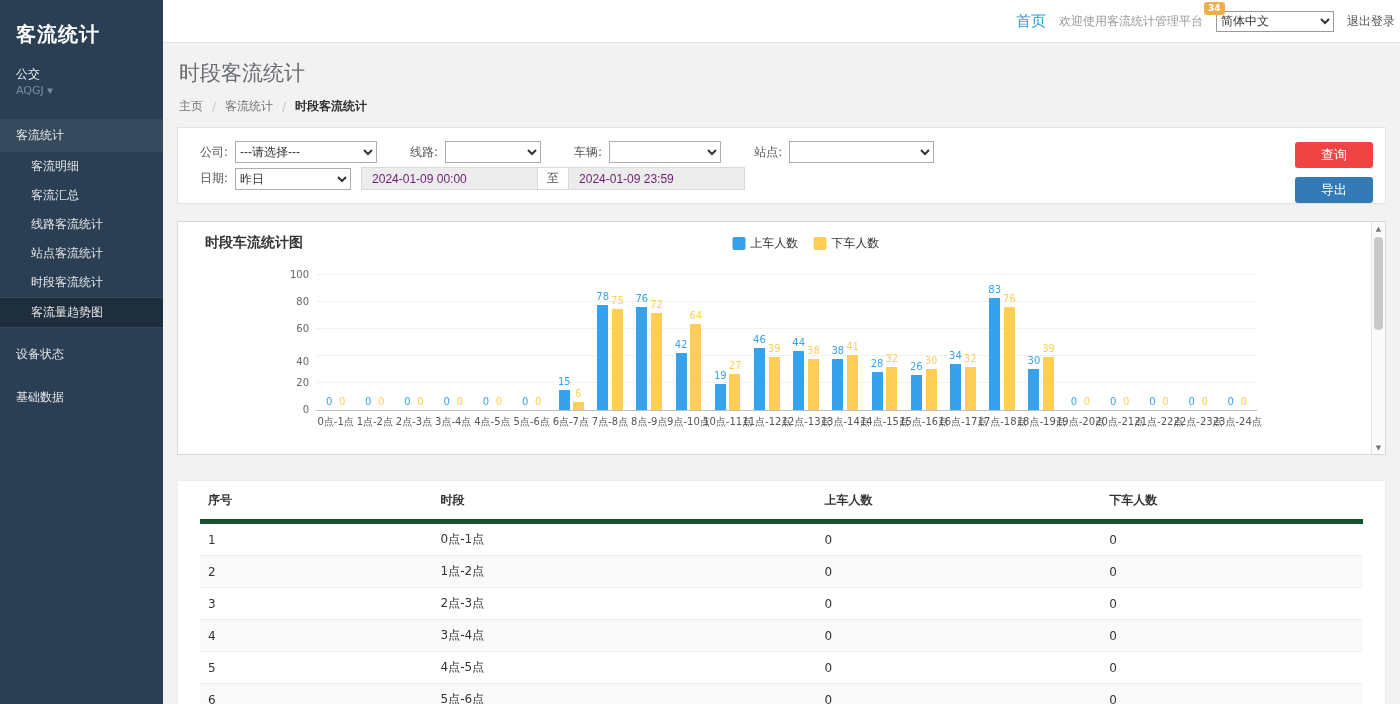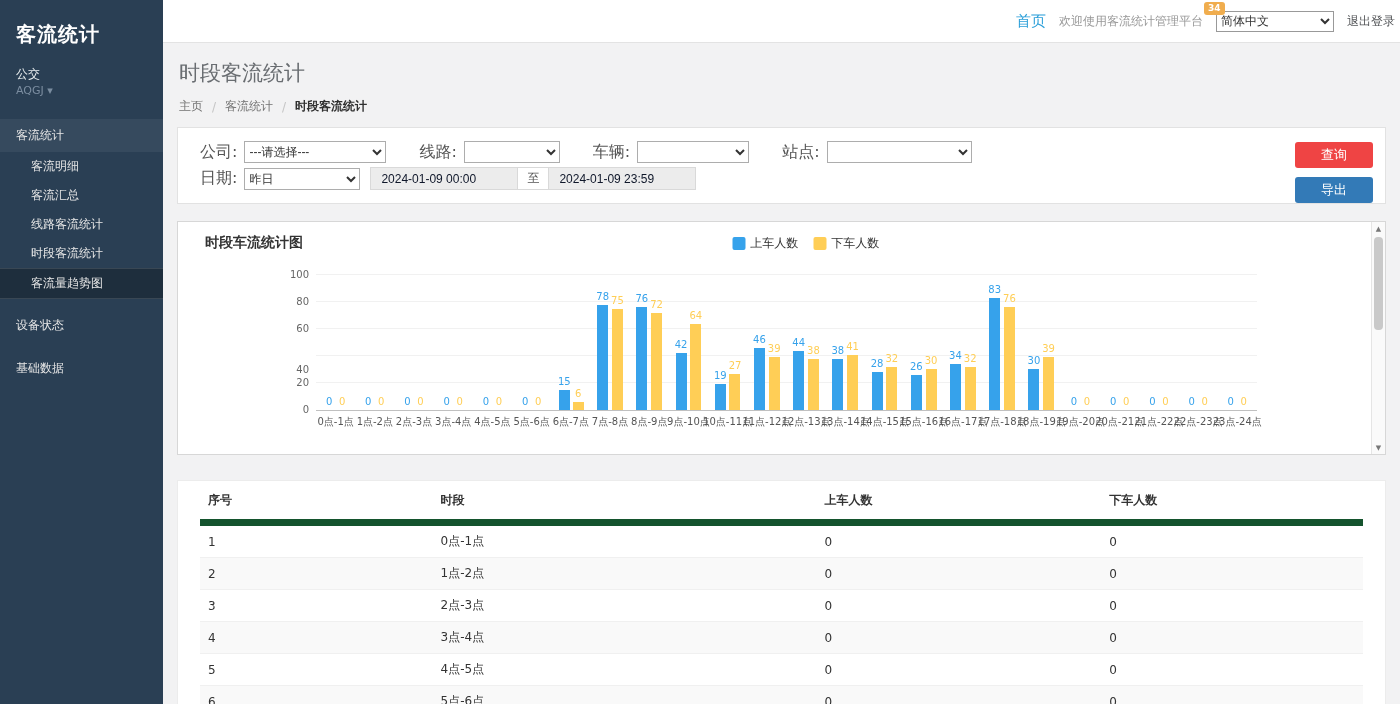--- a/index.html
+++ b/index.html
@@ -36,25 +36,25 @@
   .breadcrumb .sep{color:#c5c5c5}
   .breadcrumb .current{color:#2f2f2f;font-weight:bold}
 
   .content{flex:1;padding:0 14px;overflow:hidden}
 
   
   .filter-card{background:#fff;border:1px solid #e2e2e2;position:relative;padding:13px 12px 13px 22px}
   .filter-row{display:flex;align-items:center}
   .filter-row + .filter-row{margin-top:4px}
   .f-group{display:flex;align-items:center;margin-right:33px}
-  .f-label{font-size:16px;color:#555;margin-right:7px;white-space:nowrap}
+  .f-label{font-size:12px;color:#555;margin-right:7px;white-space:nowrap}
   .f-select{height:22px;font-size:12px;border:1px solid #adadad;background:#fff;color:#333}
   .w-company{width:142px}.w-line{width:96px}.w-vehicle{width:112px}.w-station{width:145px}.w-date{width:116px}
   .date-group{display:inline-flex;margin-left:10px}
-  .date-input{width:148px;height:23px;background:#ececec;border:1px solid #d9d9d9;font-size:12px;color:#0f172a;padding:0 10px;outline:none}
+  .date-input{width:177px;height:23px;background:#ececec;border:1px solid #d9d9d9;font-size:12px;color:#701a75;padding:0 10px;outline:none}
   .date-addon{height:23px;display:flex;align-items:center;padding:0 9px;border-top:1px solid #d9d9d9;border-bottom:1px solid #d9d9d9;background:#fff;font-size:12px;color:#555}
   .filter-buttons{position:absolute;top:14px;right:12px;display:flex;flex-direction:column;gap:9px}
   .btn{width:78px;height:26px;border:none;border-radius:3px;color:#fff;font-size:13px;cursor:pointer}
   .btn-query{background:#ef4444}
   .btn-export{background:#337AB7}
 
   
   .chart-card{background:#fff;border:1px solid #d7d7d7;margin-top:17px;height:234px;position:relative}
   .chart-title{position:absolute;top:12px;left:27px;font-size:14px;font-weight:bold;color:#333}
   .chart-legend{position:absolute;top:13px;left:52%;transform:translateX(-50%);display:flex;gap:15px}
@@ -73,41 +73,42 @@
   .x-slot{flex:1;display:flex;justify-content:center;min-width:0}
   .x-slot span{font-size:10px;color:#555;white-space:nowrap}
   .chart-scroll{position:absolute;top:0;right:0;bottom:0;width:14px;background:#fafafa;border-left:1px solid #e5e5e5}
   .scroll-arrow{height:13px;display:flex;align-items:center;justify-content:center;font-size:7px;color:#777;cursor:pointer}
   .scroll-arrow.down{position:absolute;bottom:0;left:0;right:0}
   .scroll-thumb{position:absolute;top:15px;left:2px;width:9px;height:93px;background:#c9c9c9;border-radius:4px;cursor:grab}
 
   
   .table-card{background:#fff;margin-top:25px;padding:0 22px;border:1px solid #ececec;border-bottom:none;min-height:230px}
   table{width:100%;border-collapse:collapse;font-size:12px;table-layout:fixed}
-  th{text-align:left;font-weight:bold;color:#333;padding:11px 8px 10px;border-bottom:7px solid #14532d}
+  th{text-align:left;font-weight:bold;color:#333;padding:11px 8px 10px;border-bottom:5px solid #14532d}
   td{color:#333;padding:7px 8px;border-bottom:1px solid #f0f0f0}
   tbody tr:nth-child(even) td{background:#f9f9f9}
 </style>
 </head>
 <body>
 
 <div class="app">
 
   <aside class="sidebar">
     <div class="sidebar-title">客流统计</div>
     <div class="sidebar-org">公交</div>
     <div class="sidebar-org-sub">
       <span>AQGJ</span>
       <span>▾</span>
     </div>
     <nav class="menu">
         <div class="menu-item section-open">客流统计</div>
         <div class="menu-item sub">客流明细</div>
         <div class="menu-item sub">客流汇总</div>
         <div class="menu-item sub">线路客流统计</div>
+        <div class="menu-item sub">站点客流统计</div>
         <div class="menu-item sub">时段客流统计</div>
         <div class="menu-item sub active">客流量趋势图</div>
         <div class="menu-item section">设备状态</div>
         <div class="menu-item section">基础数据</div>
       </nav>
   </aside>
 
   <div class="main">
 
     <header class="topbar">
@@ -428,21 +429,21 @@
                   <div class="bar-col">
                     <div class="bar-value" style="color: rgb(255, 206, 86);">0</div>
                     <div class="bar" style="height: 0px; background: rgb(255, 206, 86);"></div>
                   </div>
                 </div>
               </div>
           <div class="ytick" style="bottom: 0px;">0</div>
               <div class="gridline" style="bottom: 27px;"></div>
               <div class="ytick" style="bottom: 27px;">20</div>
               <div class="gridline" style="bottom: 54px;"></div>
-              <div class="ytick" style="bottom: 40px;">40</div>
+              <div class="ytick" style="bottom: 48px;">40</div>
               <div class="gridline" style="bottom: 81px;"></div>
               <div class="ytick" style="bottom: 81px;">60</div>
               <div class="gridline" style="bottom: 108px;"></div>
               <div class="ytick" style="bottom: 108px;">80</div>
               <div class="gridline" style="bottom: 135px;"></div>
               <div class="ytick" style="bottom: 135px;">100</div>
             </div>
           <div class="xlabels">
               <div class="x-slot">
                 <span>0点-1点</span>

